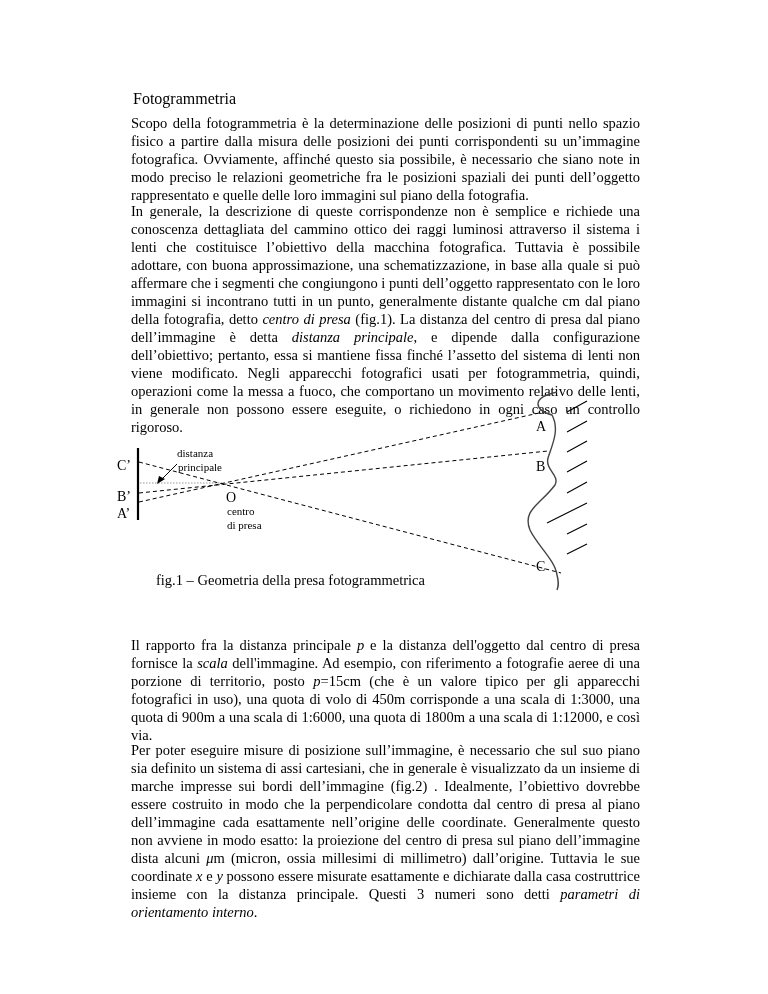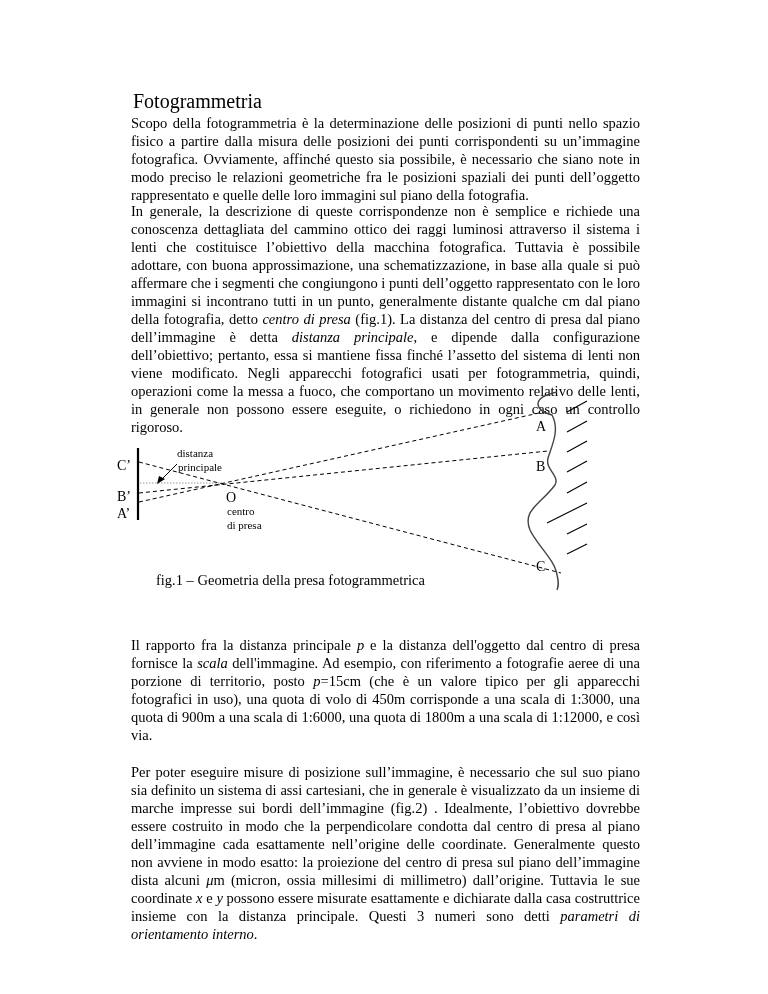--- a/index.html
+++ b/index.html
@@ -1,25 +1,25 @@
 <!DOCTYPE html>
 <html><head>
 <meta charset="utf-8">
 <style>
   html, body { margin:0; padding:0; background:#ffffff; }
   body { width:768px; height:994px; position:relative; overflow:hidden;
          font-family:"Liberation Serif", "DejaVu Serif", serif; color:#000; }
-  .title { position:absolute; left:133px; top:90px; font-size:20px; }
+  .title { position:absolute; left:133px; top:90px; font-size:16px; }
   .para { position:absolute; left:131px; width:509px; font-size:14.5px; line-height:18px;
           text-align:justify; margin:0; }
   .para i { }
   #p1 { top:114px; }
   #p2 { top:202px; }
   #p3 { top:636px; }
-  #p4 { top:741px;margin-top:22px; }
+  #p4 { top:741px; }
   .fig { position:absolute; left:0; top:0; width:768px; height:994px; pointer-events:none; }
   .fig text { font-family:"Liberation Serif", "DejaVu Serif", serif; }
 </style>
 </head>
 <body>
 
 <div>
   <div class="title">Fotogrammetria</div>
 
   <p class="para" id="p1"><span>Scopo della fotogrammetria è la determinazione delle posizioni di punti nello spazio fisico a partire dalla misura delle posizioni dei punti corrispondenti su un’immagine fotografica. Ovviamente, affinché questo sia possibile, è necessario che siano note in modo preciso le relazioni geometriche fra le posizioni spaziali dei punti dell’oggetto rappresentato e quelle delle loro immagini sul piano della fotografia.</span></p>

